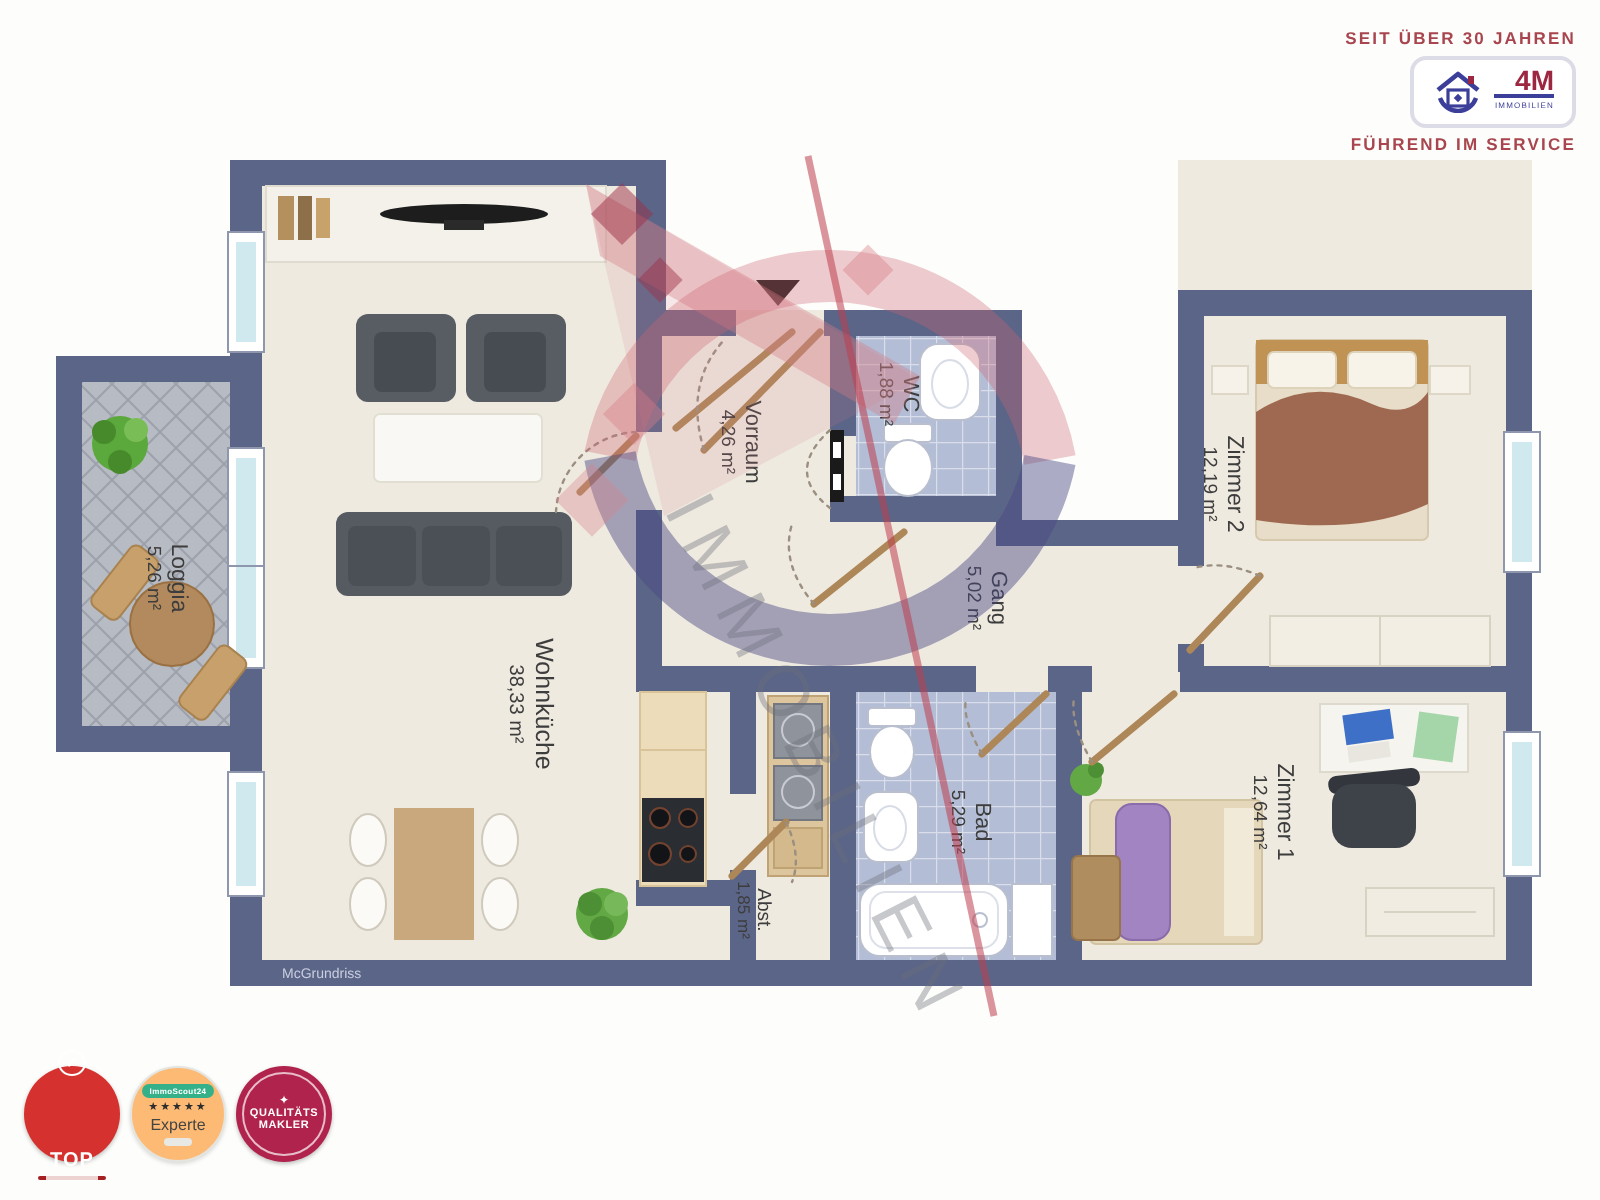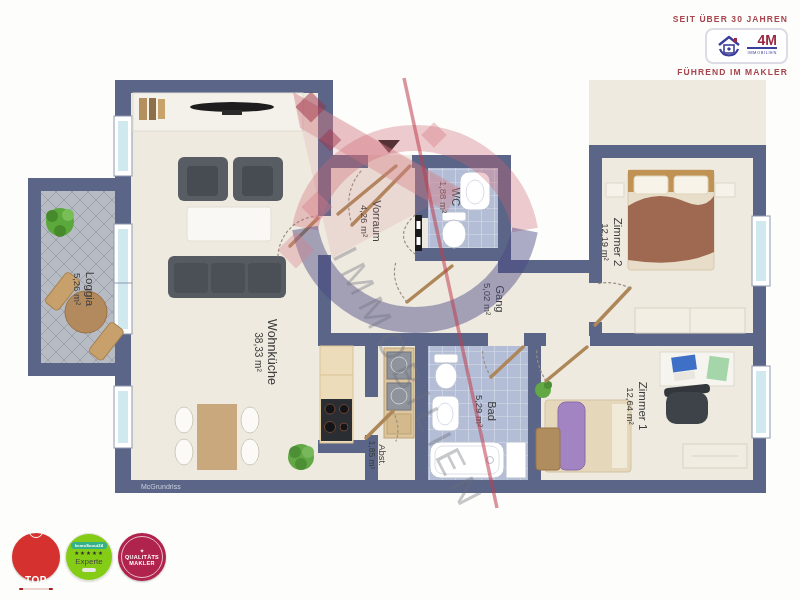--- a/index.html
+++ b/index.html
@@ -18,21 +18,21 @@
   .badges{position:absolute;left:12px;top:533px;display:flex;align-items:center;gap:5px;}
   .badge{border-radius:50%;display:flex;flex-direction:column;align-items:center;
          justify-content:center;text-align:center;}
   .badge-top{width:48px;height:48px;background:#d5312e;color:#fff;box-shadow:0 1px 2px rgba(0,0,0,.25);}
   .badge-top .chk{width:12px;height:12px;border:1.5px solid #fff;border-radius:50%;
        font-size:8px;line-height:11px;margin-bottom:1px;}
   .badge-top .t{font-size:10px;font-weight:800;letter-spacing:.5px;margin-top:36px;}
   .badge-top .ribbon{width:34px;height:7px;background:#a31f20;margin-top:2px;border-radius:2px;
        display:flex;align-items:center;justify-content:center;}
   .badge-top .ribbon i{display:block;width:26px;height:2px;background:rgba(255,255,255,.8);}
-  .badge-exp{width:46px;height:46px;background:#84cc16;border:1px solid #e4e4e0;box-shadow:0 1px 2px rgba(0,0,0,.15);}
+  .badge-exp{width:46px;height:46px;background:#fdba74;border:1px solid #e4e4e0;box-shadow:0 1px 2px rgba(0,0,0,.15);}
   .badge-exp .pill{background:#35b18a;color:#fff;font-size:4px;font-weight:bold;
        padding:1px 4px;border-radius:4px;letter-spacing:.2px;}
   .badge-exp .stars{font-size:5.5px;letter-spacing:1px;color:#2e2e2e;margin-top:1px;}
   .badge-exp .t{font-size:8px;color:#444;margin-top:1px;}
   .badge-exp .yr{width:14px;height:4px;background:#e8e8e4;border-radius:2px;margin-top:2px;}
   .badge-qm{width:48px;height:48px;background:#b0234d;color:#fff;box-shadow:0 1px 2px rgba(0,0,0,.25);}
   .badge-qm .inner{width:40px;height:40px;border:1px solid rgba(255,255,255,.7);border-radius:50%;
        display:flex;flex-direction:column;align-items:center;justify-content:center;}
   .badge-qm .crown{font-size:6px;line-height:6px;}
   .badge-qm .t{font-size:5.5px;font-weight:bold;letter-spacing:.3px;line-height:6.5px;}
@@ -347,21 +347,21 @@
       <rect x="18" y="4" width="3" height="4" fill="#9c2740"></rect>
       <rect x="8" y="11" width="10" height="8" fill="#fff" stroke="#3c3f9a" stroke-width="1.6"></rect>
       <rect x="11.5" y="13.5" width="3" height="3" fill="#3c3f9a" transform="rotate(45 13 15)"></rect>
       <path d="M4,15 A9.5,9.5 0 0 0 22,15" stroke="#3c3f9a" stroke-width="2.2" fill="none"></path>
     </svg>
     <div>
       <span class="fourm">4M</span>
       <div class="logo-sub">IMMOBILIEN</div>
     </div>
   </div>
-  <div class="tagline">FÜHREND IM MAKLER</div>
+  <div class="tagline">FÜHREND IM SERVICE</div>
 </div>
 
 <div class="badges">
   <div class="badge badge-top">
     <div class="chk">✓</div>
     <div class="t">TOP</div>
     <div class="ribbon">
           <i></i>
         </div>
   </div>

